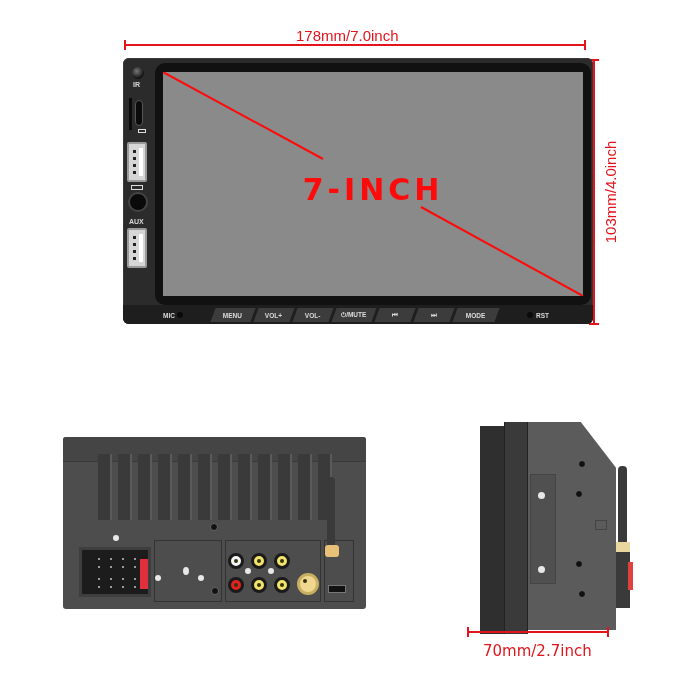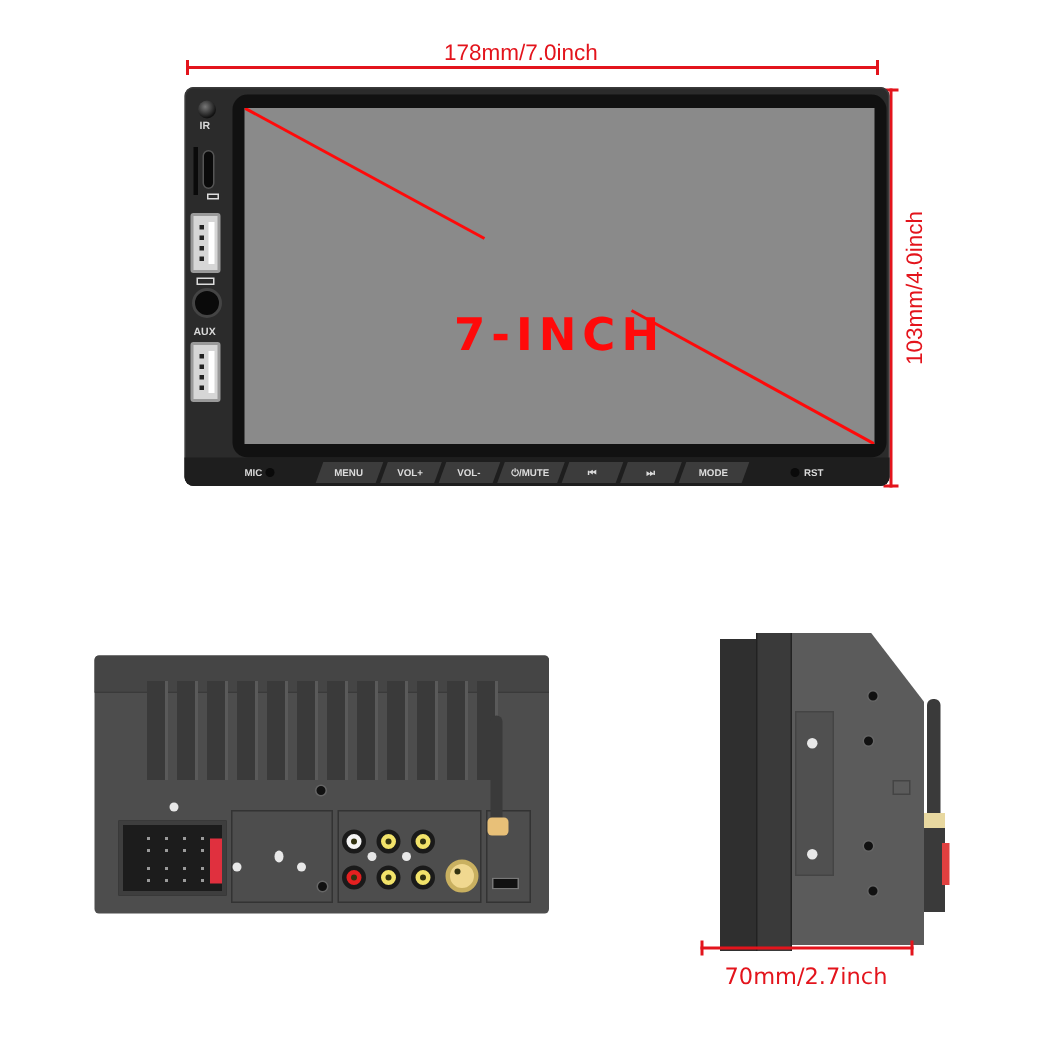--- a/index.html
+++ b/index.html
@@ -10,21 +10,21 @@
   .tick-v { position: absolute; width: 2px; height: 10px; background: #e3141c; }
   .tick-h { position: absolute; height: 2px; width: 10px; background: #e3141c; }
   .dim-label { position: absolute; color: #e3141c; font-family: "Liberation Sans", sans-serif; white-space: nowrap; }
 
   
   .front { position: absolute; left: 123px; top: 58px; width: 470px; height: 266px; background: #2b2b2b; border-radius: 6px; box-shadow: inset 0 0 0 1px #3a3a3a; }
   .left-panel { position: absolute; left: 0; top: 0; width: 36px; height: 245px; }
   .bezel { position: absolute; left: 32px; top: 5px; width: 436px; height: 242px; background: #111; border-radius: 10px; }
   .screen { position: absolute; left: 40px; top: 14px; width: 420px; height: 224px; background: #8a8a8a; overflow: hidden; }
   .screen svg { position: absolute; left: 0; top: 0; }
-  .screen-label { position: absolute; left: 0; right: 0; top: 100px; text-align: center; font-family: "DejaVu Sans", sans-serif; font-weight: bold; font-size: 30px; letter-spacing: 4px; color: #ff0a0a; margin-top: 34px; }
+  .screen-label { position: absolute; left: 0; right: 0; top: 100px; text-align: center; font-family: "DejaVu Sans", sans-serif; font-weight: bold; font-size: 30px; letter-spacing: 4px; color: #ff0a0a; }
   .bottom-bar { position: absolute; left: 0; top: 247px; width: 470px; height: 19px; background: #1e1e1e; border-radius: 0 0 6px 6px; }
   .btn { position: absolute; top: 250px; height: 14px; background: #3c3c3c; color: #dcdcdc; font-size: 6.5px; font-weight: bold; display: flex; align-items: center; justify-content: center; transform: skewX(-20deg); }
   .btn span { transform: skewX(20deg); }
   .small-label { position: absolute; color: #d8d8d8; font-size: 6.5px; font-weight: bold; }
   .port-dot { position: absolute; width: 6px; height: 6px; border-radius: 50%; background: #0a0a0a; }
 
   .ir { position: absolute; left: 9px; top: 9px; width: 12px; height: 12px; border-radius: 50%; background: radial-gradient(circle at 40% 35%, #777, #111 70%); }
   .tf { position: absolute; left: 6px; top: 40px; width: 3px; height: 32px; background: #0a0a0a; }
   .typec { position: absolute; left: 12px; top: 42px; width: 8px; height: 26px; border-radius: 4px; background: #0a0a0a; border: 1px solid #555; }
   .usb { position: absolute; left: 4px; width: 20px; height: 40px; background: #d6d6d6; border: 2px solid #9a9a9a; border-radius: 2px; }

